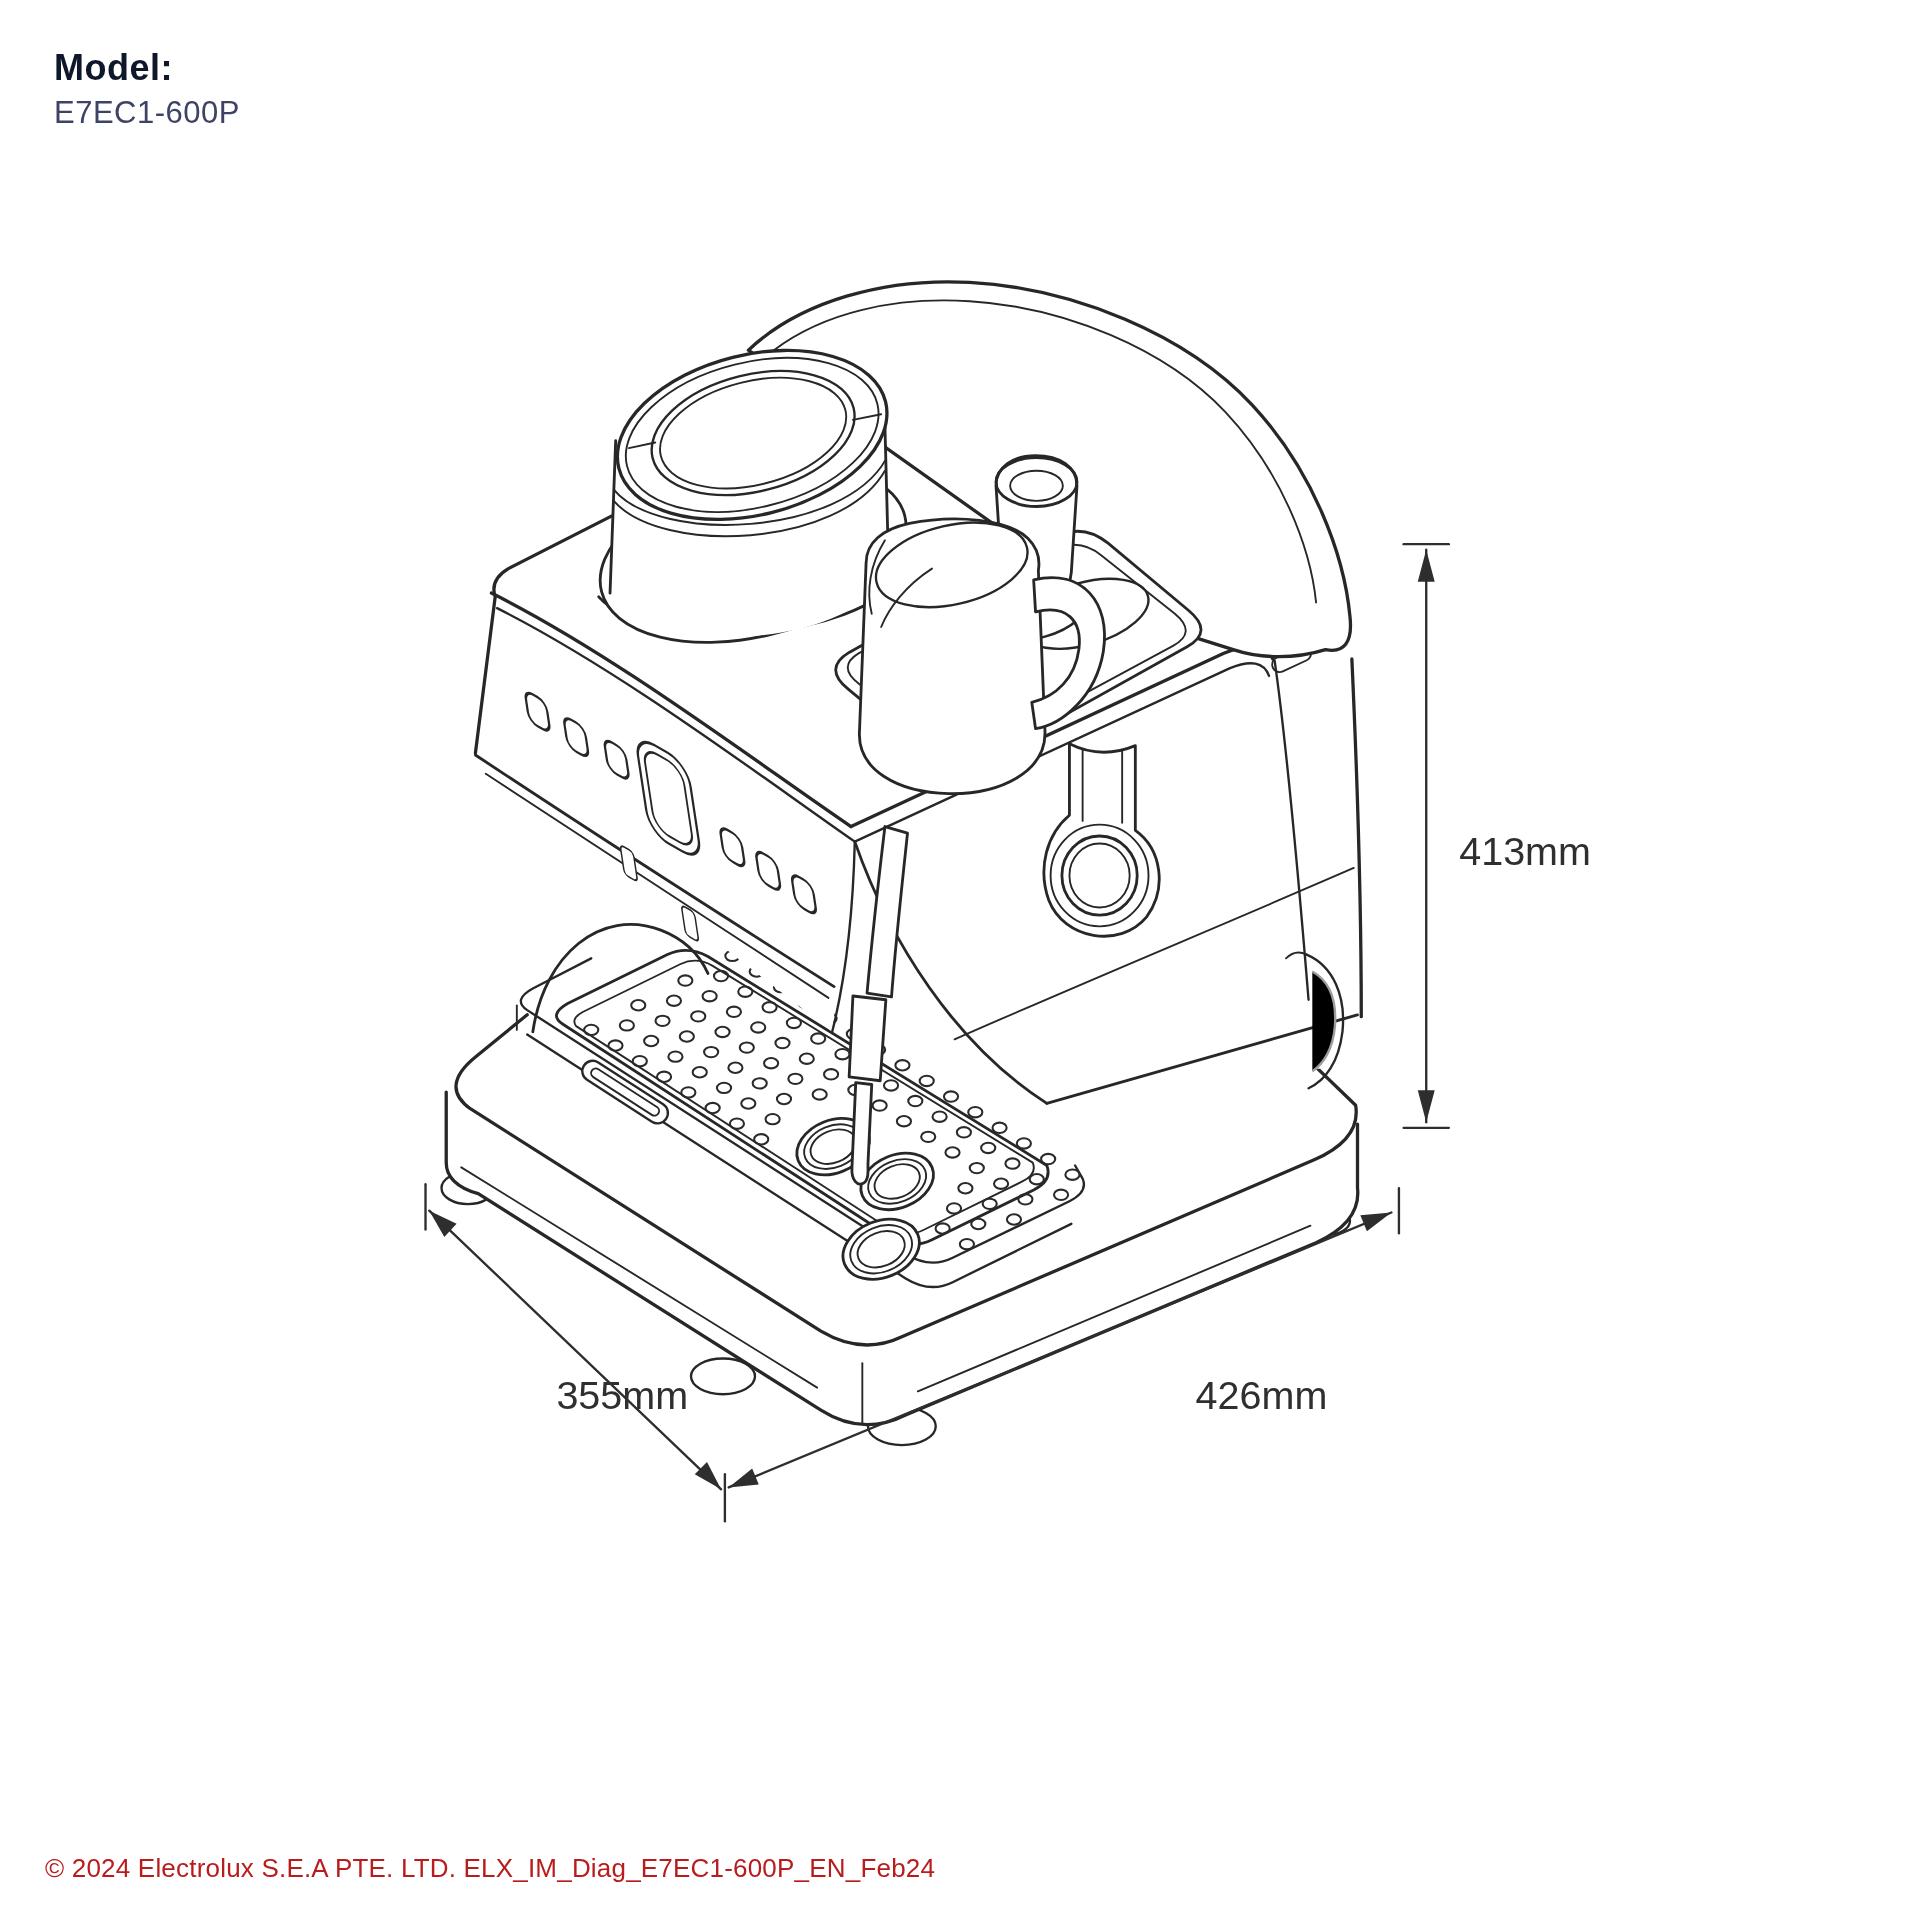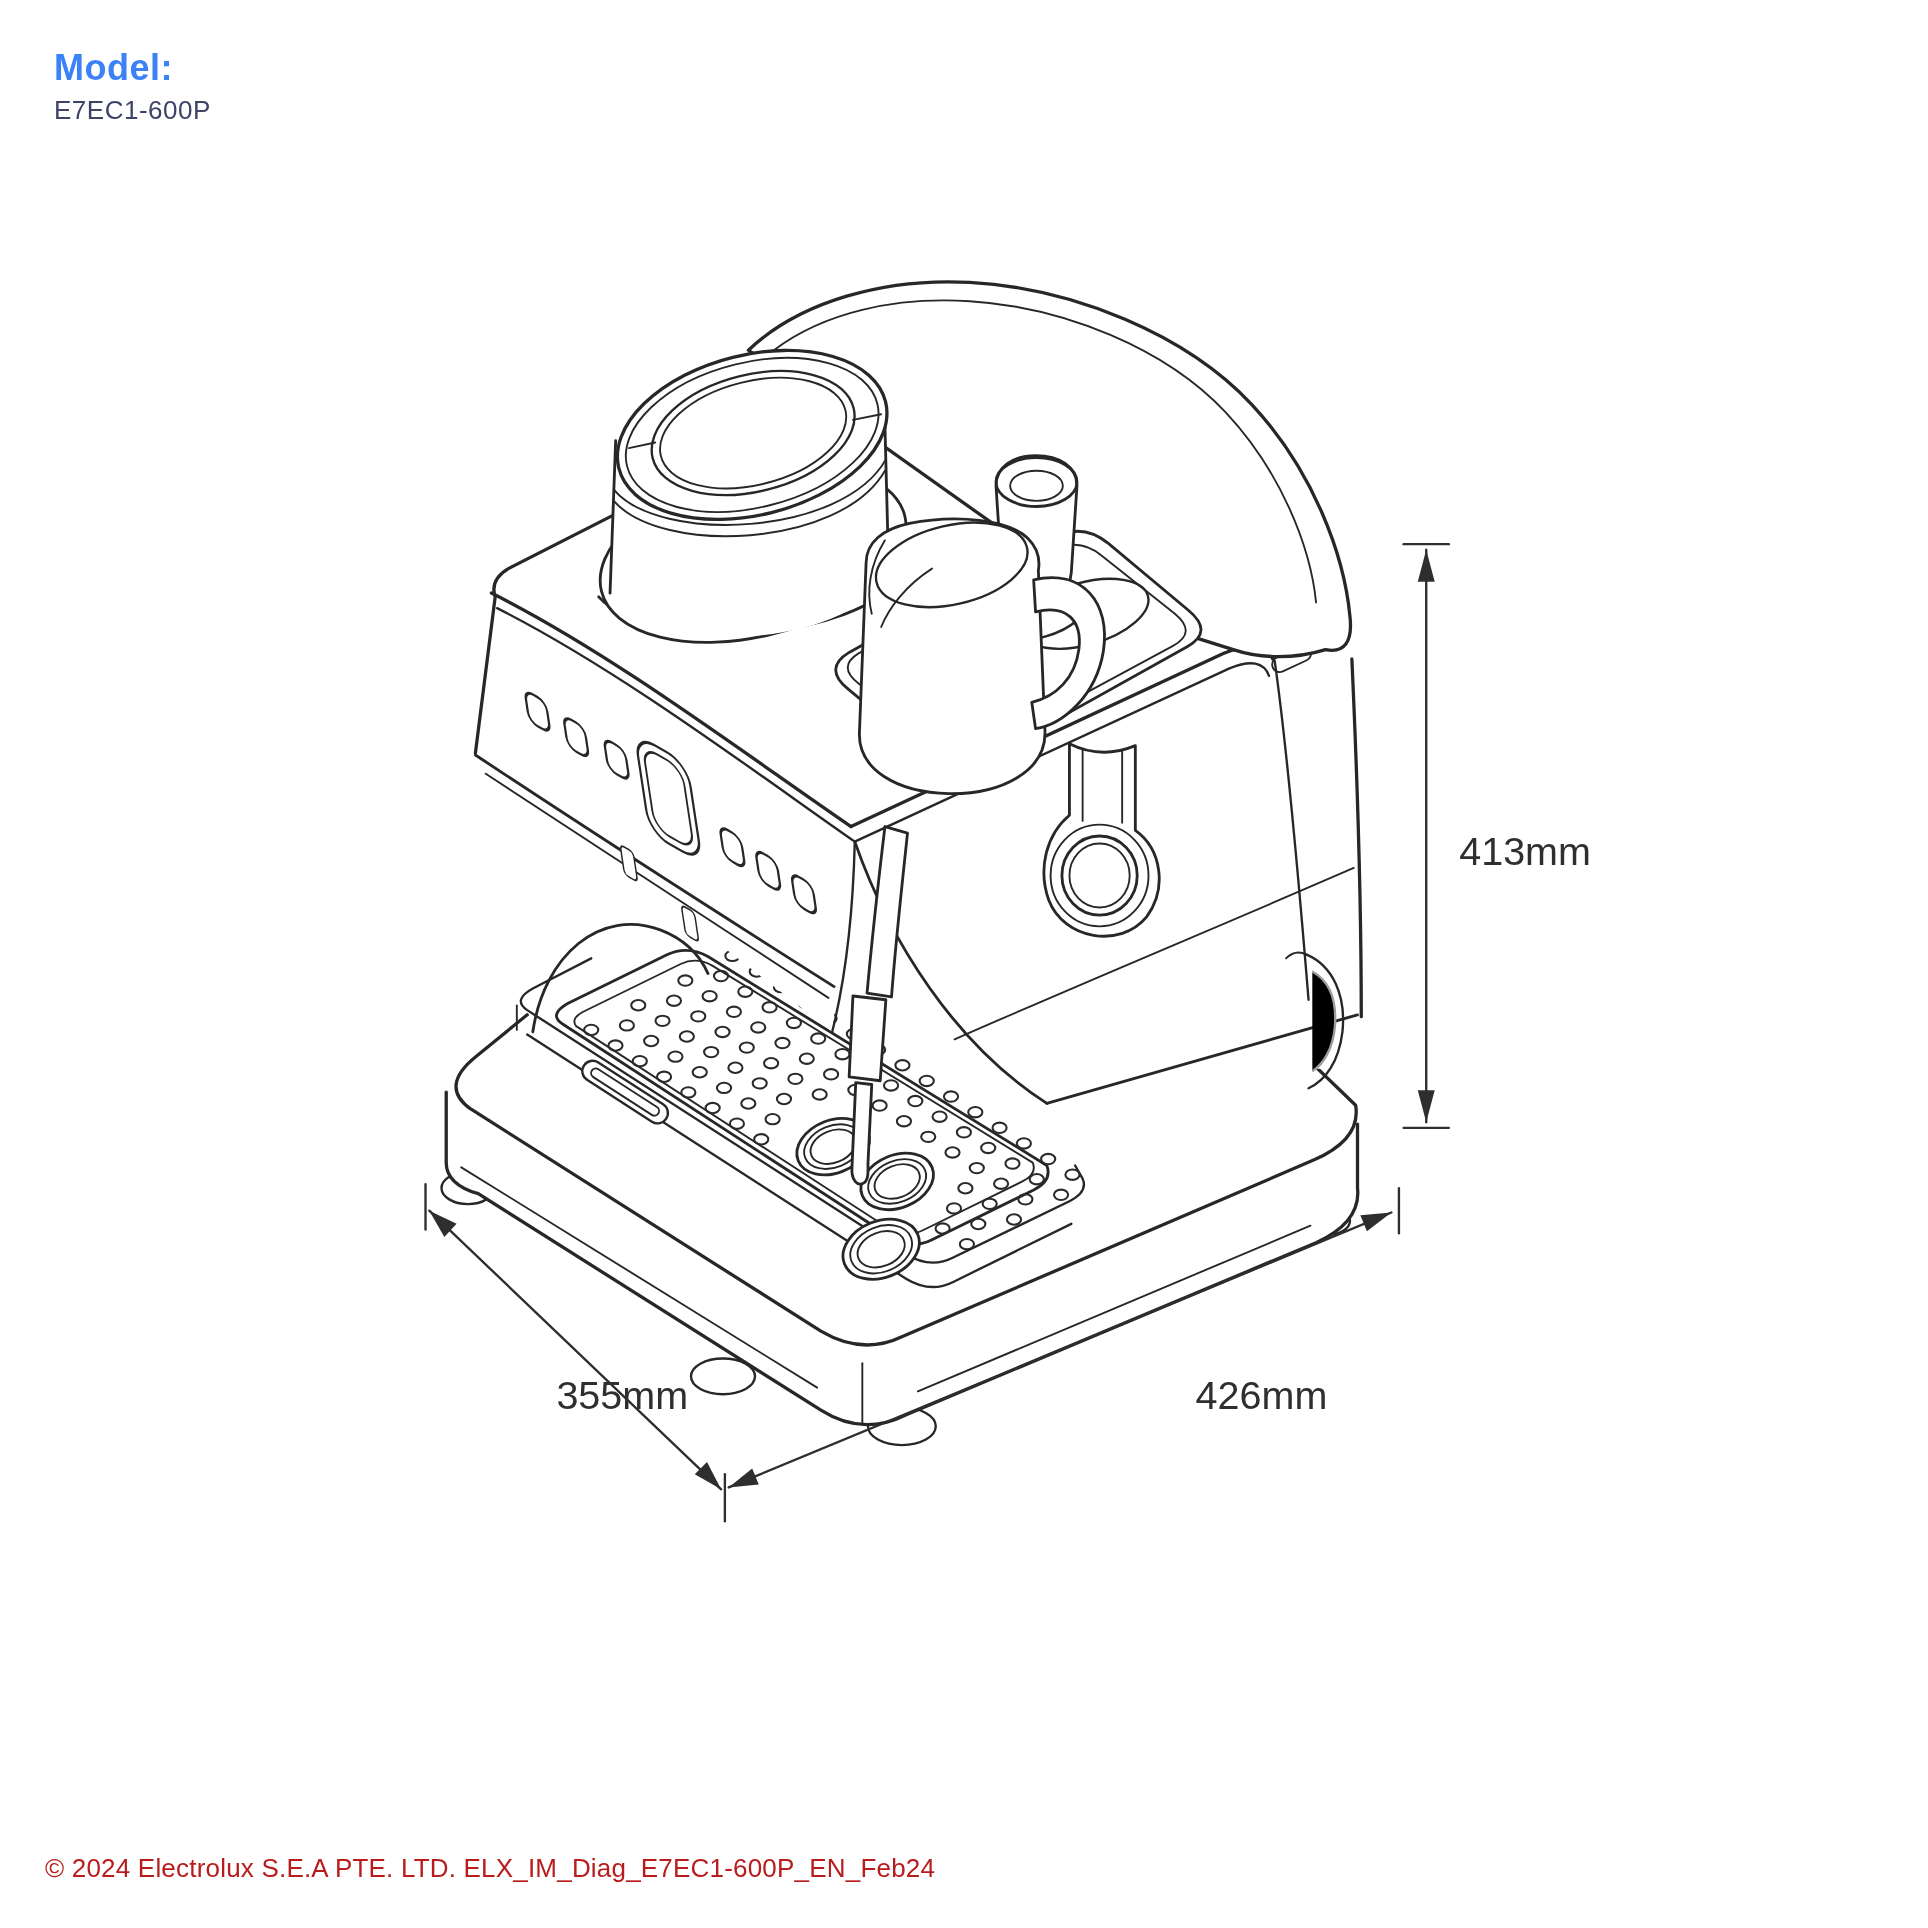--- a/index.html
+++ b/index.html
@@ -1,40 +1,40 @@
 <!DOCTYPE html>
 <html style="font-size:15px"><head>
 <meta charset="utf-8">
 <style>
   html,body{margin:0;padding:0;background:#ffffff;}
   #canvas{position:relative;width:1928px;height:1928px;background:#ffffff;overflow:hidden;
           font-family:"Liberation Sans", sans-serif;}
   .model-block{position:absolute;left:54px;top:45px;line-height:1.25;}
   .model-label{font-size:36px;font-weight:bold;letter-spacing:0.5px;}
-  .model-value{font-size:26px;font-weight:normal;letter-spacing:0.5px;margin-top:3.8px;}
+  .model-value{font-size:31px;font-weight:normal;letter-spacing:0.5px;margin-top:3.8px;}
   .footer-note{position:absolute;left:45px;top:1853px;font-size:26px;letter-spacing:0.2px;}
   svg{position:absolute;left:0;top:0;}
   
   .ink{stroke:#272727;fill:none;stroke-width:3;stroke-linecap:round;stroke-linejoin:round;}
   .thin{stroke-width:2;}
   .med{stroke-width:2.5;}
   .thick{stroke-width:3.5;}
   .wfill{fill:#ffffff;}
   .grayline{stroke:#9c9c9c;}
   .dim{stroke:#2e2e2e;fill:none;stroke-width:2.5;stroke-linecap:round;}
   .dim-arrow{fill:#2e2e2e;stroke:none;}
   .dim-text{font-family:"Liberation Sans", sans-serif;font-size:42px;fill:#2f2f2f;}
 </style>
 </head>
 <body>
 
 <div id="canvas">
 
   <div class="model-block">
-    <div class="model-label" id="model-label" style="color: #3b82f6;">Model:</div>
+    <div class="model-label" id="model-label" style="color: #0f172a;">Model:</div>
     <div class="model-value" id="model-value" style="color: rgb(61, 67, 102);">E7EC1-600P</div>
   </div>
 
   <svg width="1928" height="1928" viewBox="0 0 2048 2048">
 
     <g id="machine">
 
       <g>
         <ellipse class="ink wfill med" cx="497" cy="1262" rx="28" ry="17"></ellipse>
         <ellipse class="ink wfill med" cx="768" cy="1462" rx="34" ry="19"></ellipse>

